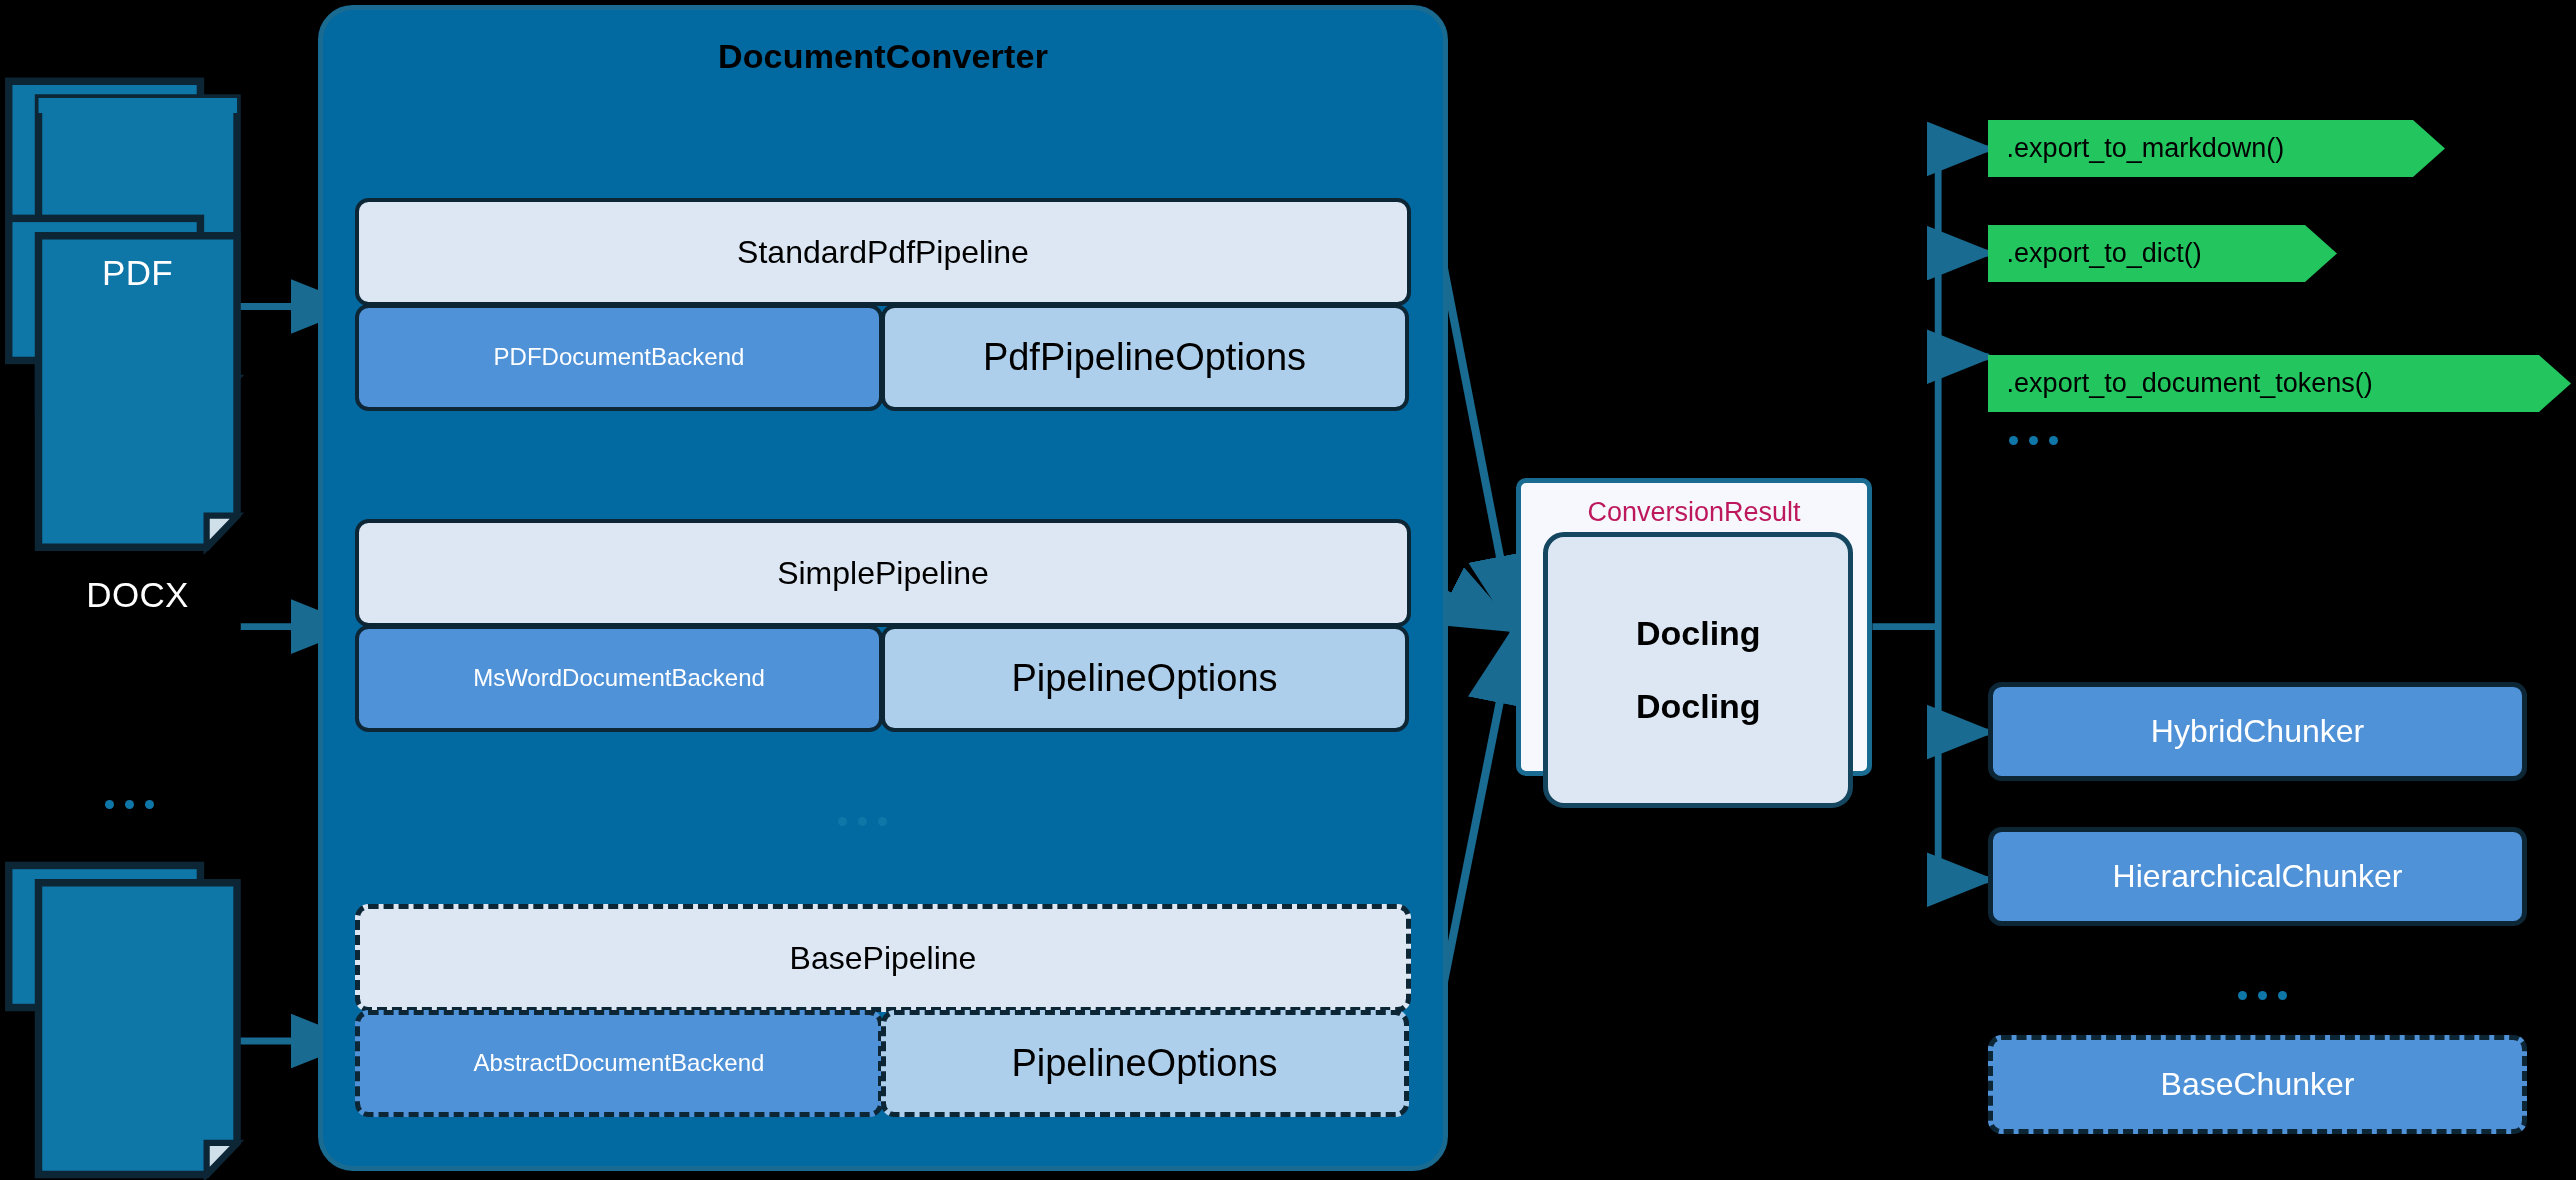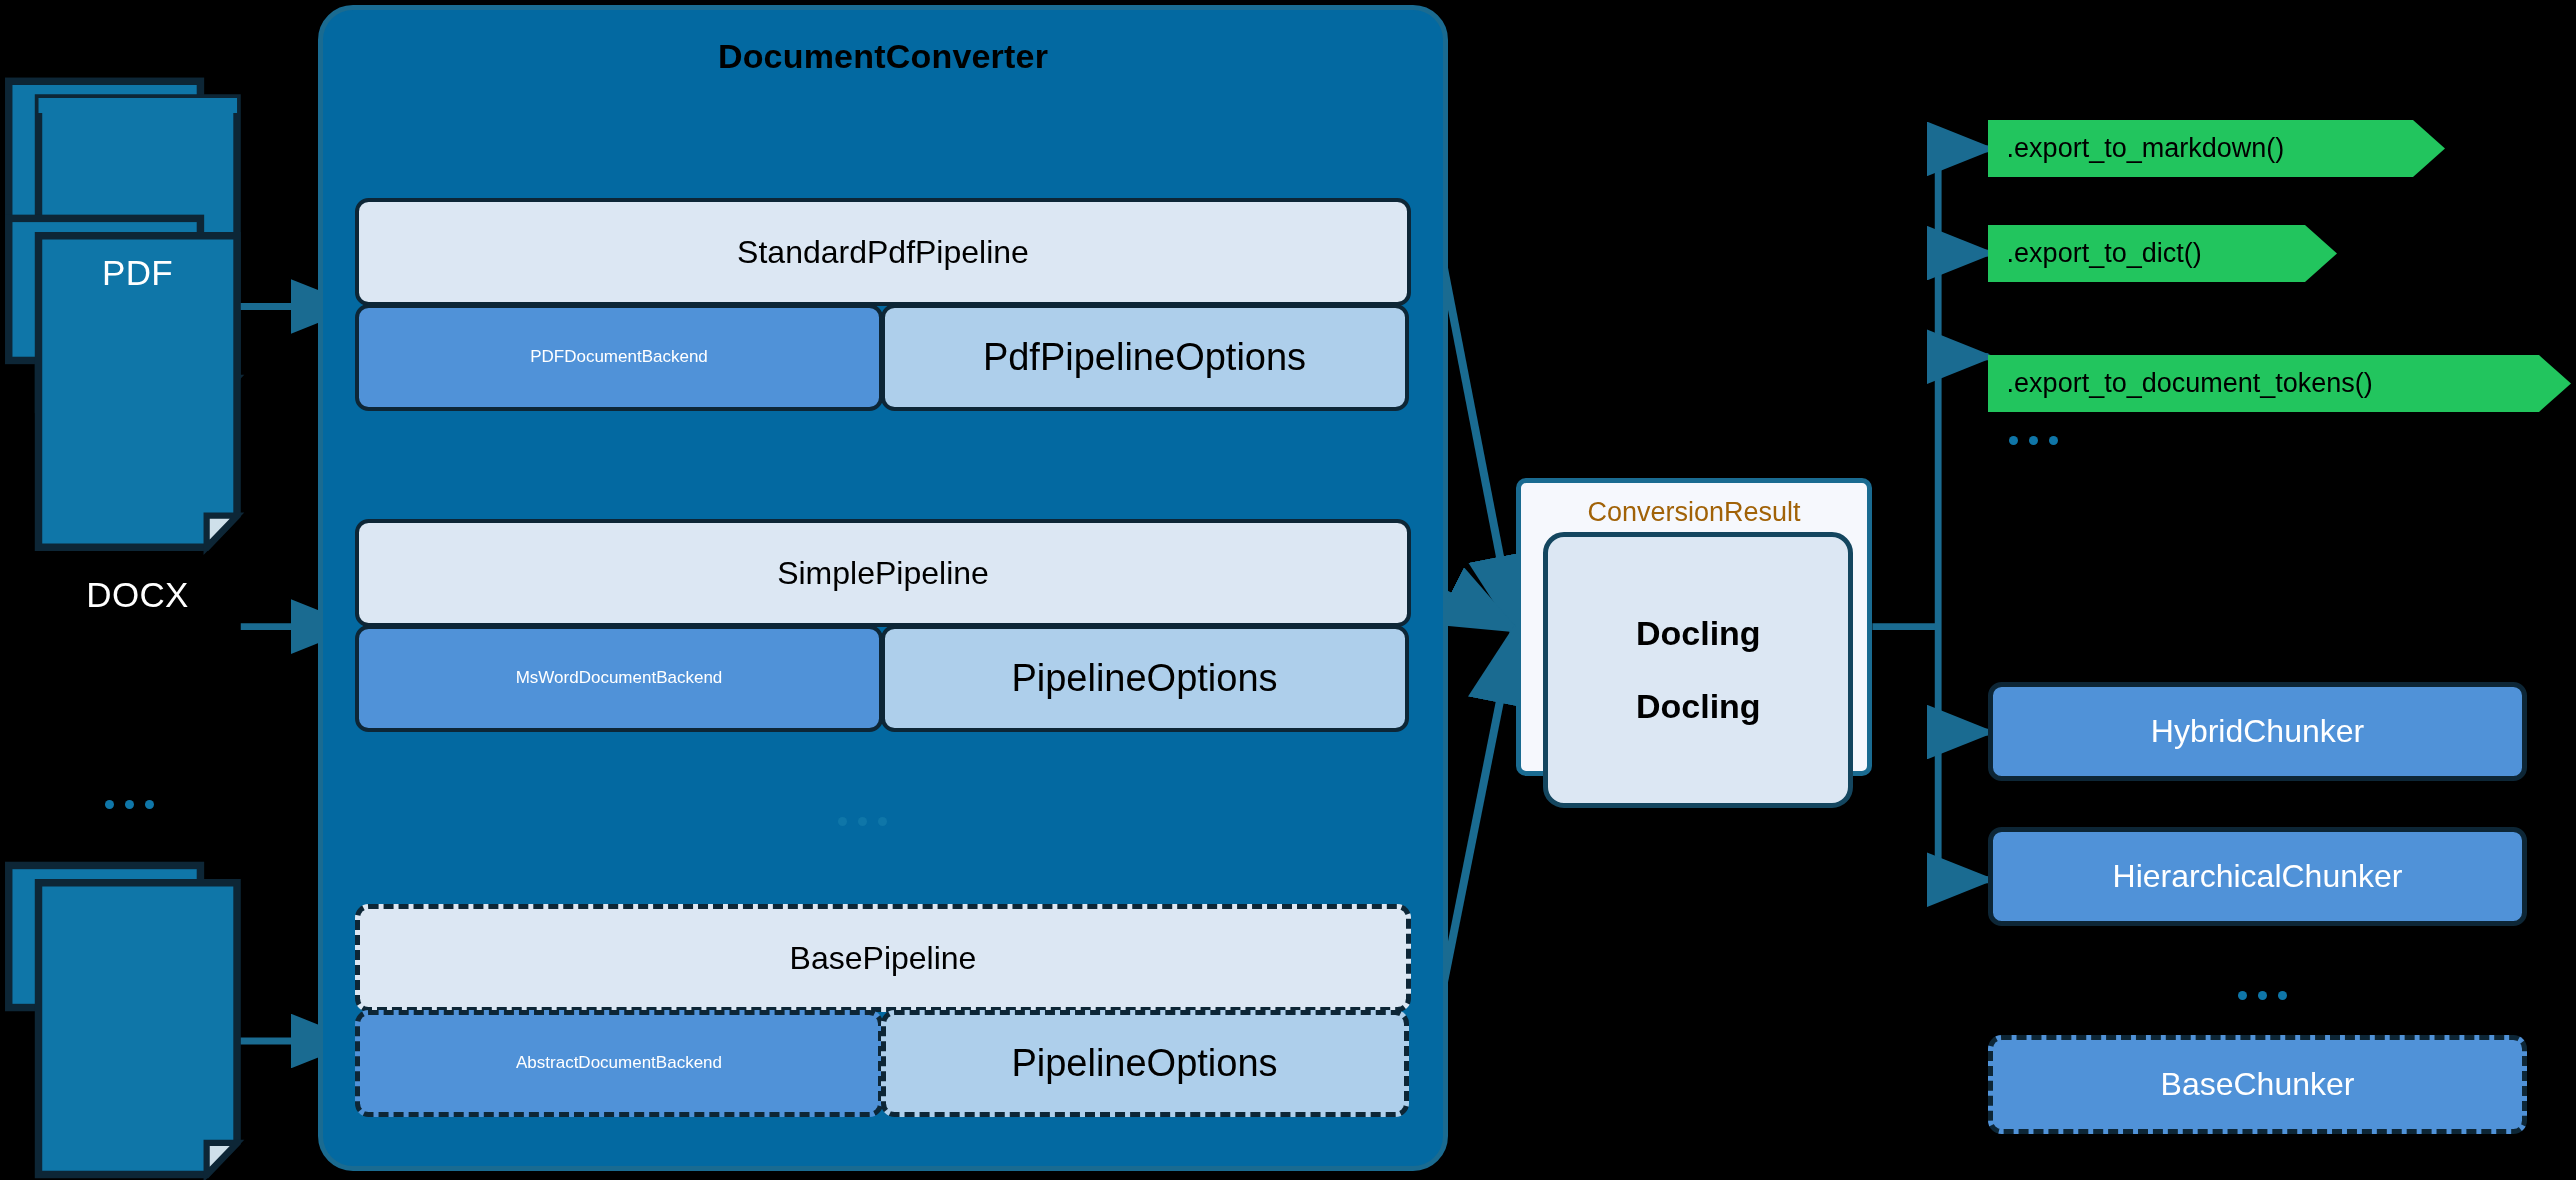--- a/index.html
+++ b/index.html
@@ -94,21 +94,21 @@
   .pipe-backend {
     width: 50%;
     background: #5092d8;
     border: 4.3px solid #0d2636;
     border-radius: 13.6px;
     box-sizing: border-box;
     display: flex;
     align-items: center;
     justify-content: center;
     color: #ffffff;
-    font-size: 17px;
+    font-size: 24px;
     text-align: center;
     padding: 0 13px;
   }
   .pipe-options {
     width: 50%;
     margin-left: -2.5px;
     background: #aecfeb;
     border: 4.3px solid #0d2636;
     border-radius: 13.6px;
     box-sizing: border-box;
@@ -154,21 +154,21 @@
     border-radius: 10px;
     box-sizing: border-box;
   }
   #conv-result-title {
     position: absolute;
     left: 0;
     top: 13.6px;
     width: 100%;
     text-align: center;
     font-size: 27px;
-    color: #a16207;
+    color: #be185d;
   }
   #docling-doc {
     position: absolute;
     left: 22.3px;
     top: 49px;
     width: 310px;
     height: 276px;
     background: #dce7f3;
     border: 5px solid #14465f;
     border-radius: 21px;

